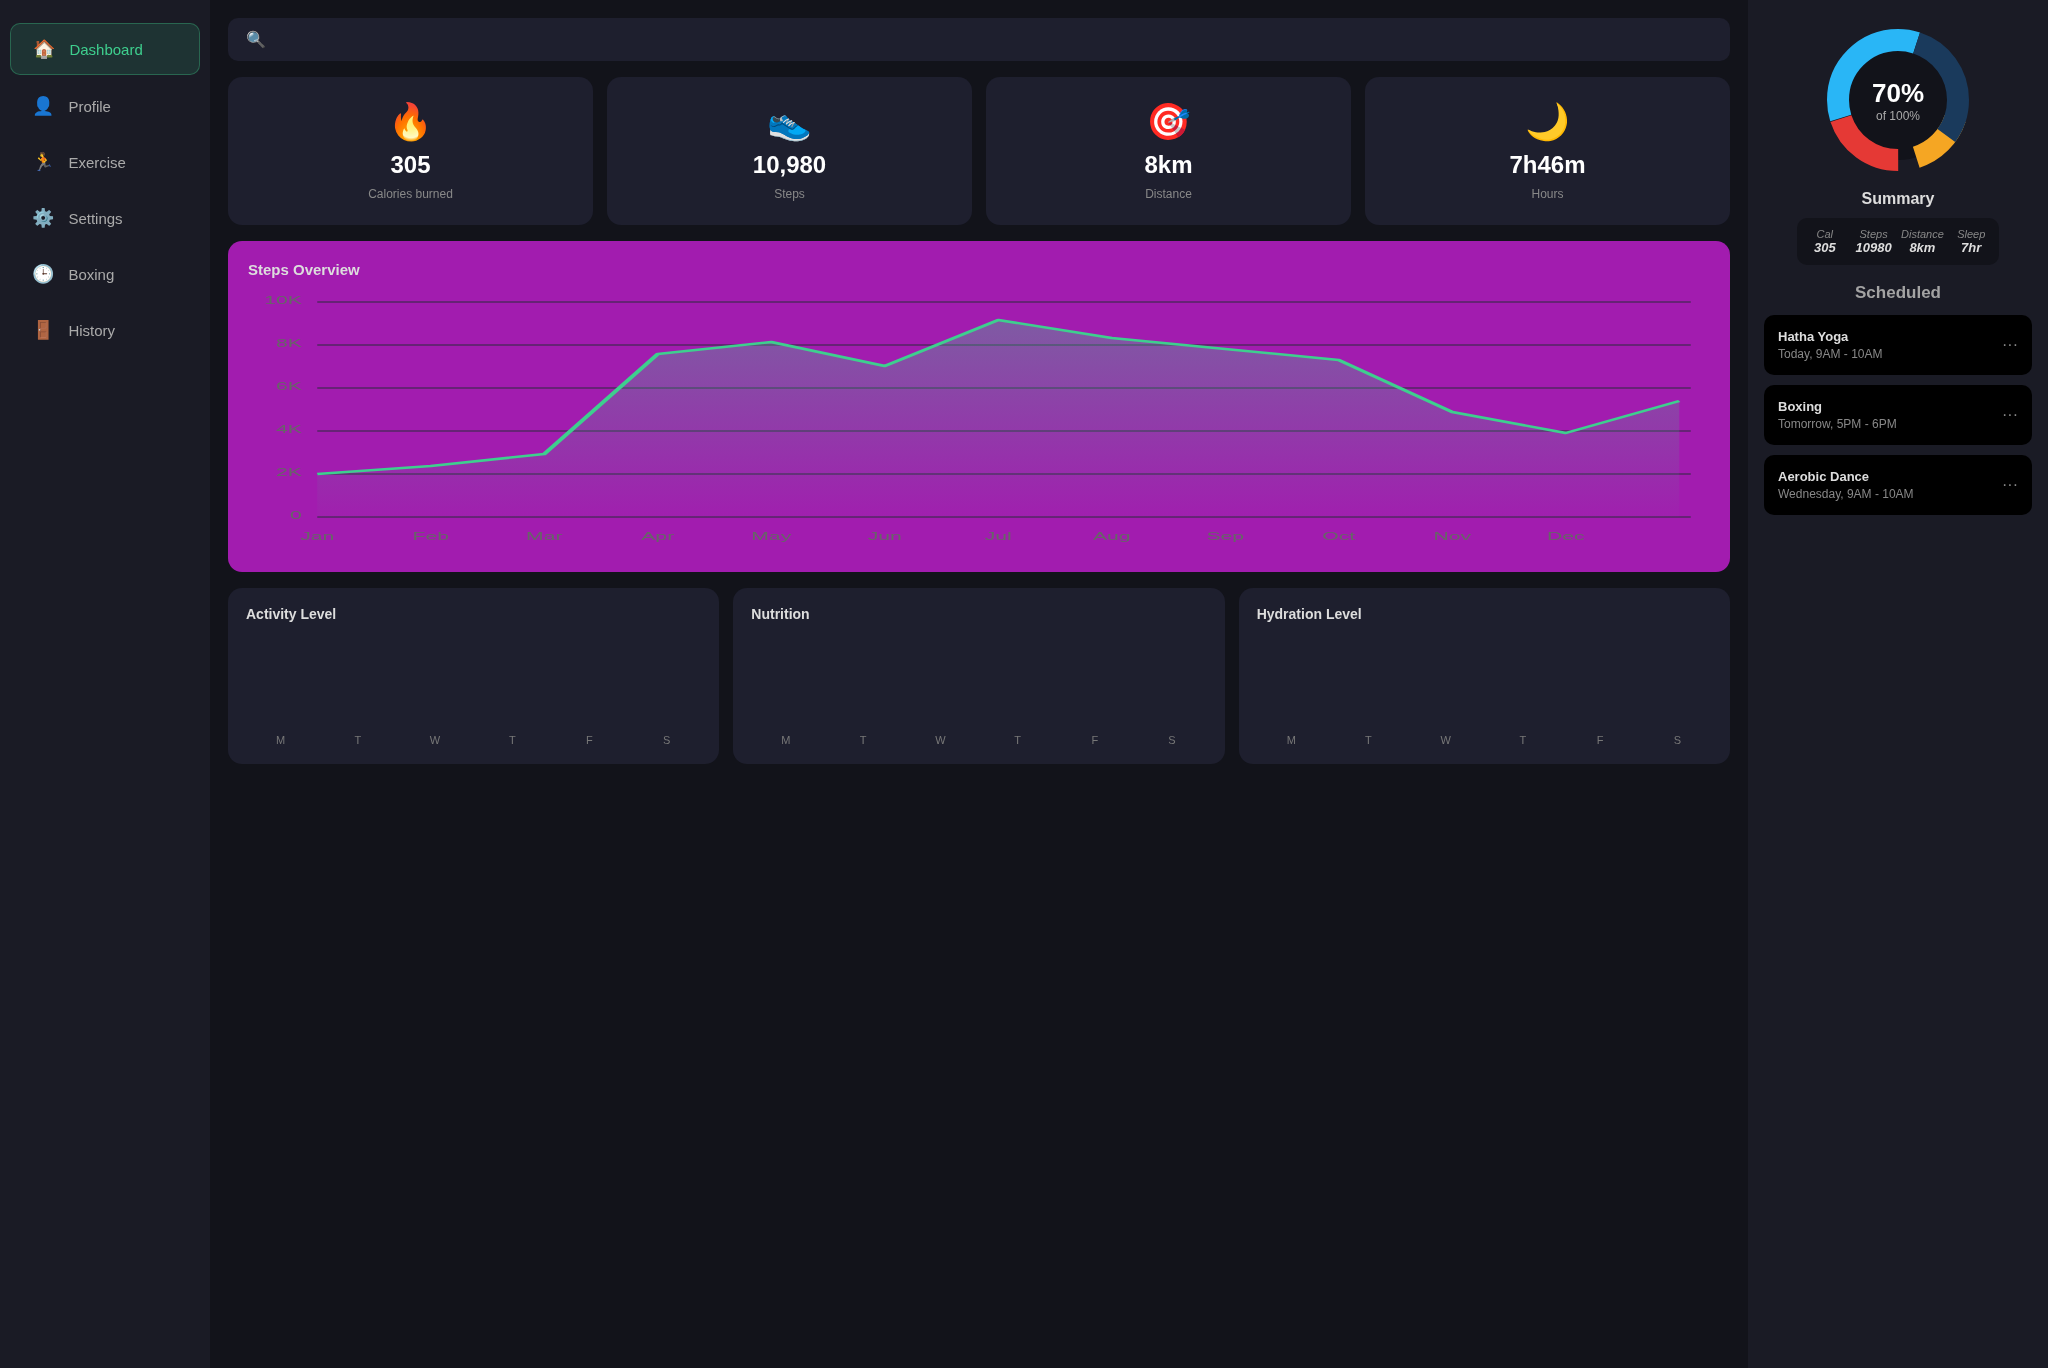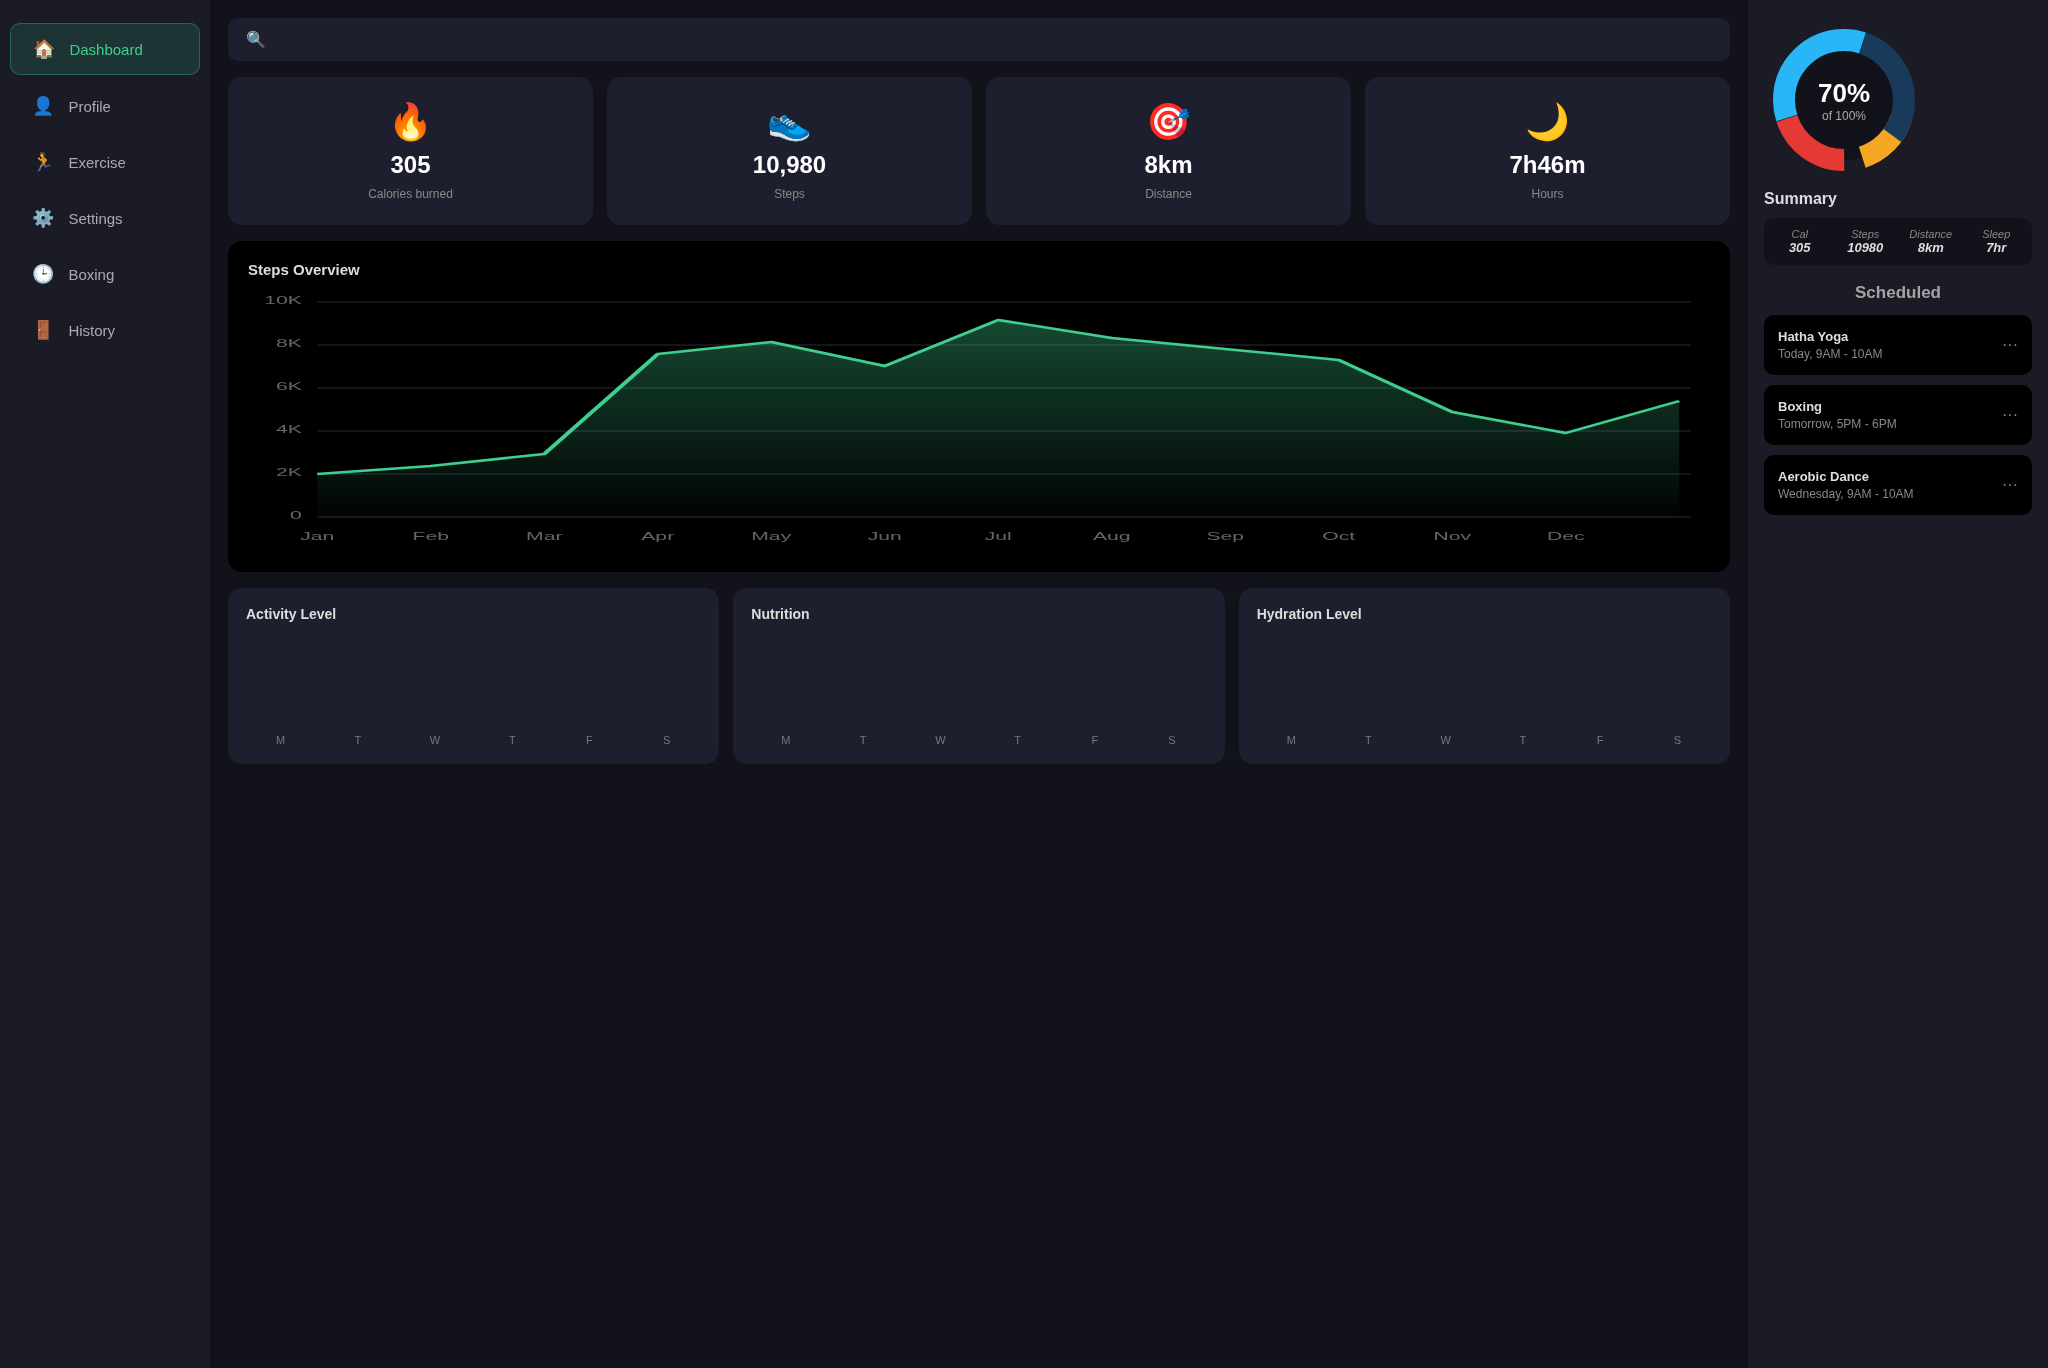--- a/index.html
+++ b/index.html
@@ -81,21 +81,21 @@
       flex-direction: column;
       align-items: center;
       gap: 8px;
     }
     .stat-icon { font-size: 36px; }
     .stat-value { font-size: 24px; font-weight: bold; color: #fff; }
     .stat-label { font-size: 12px; color: #888; }
 
     
     .chart-section {
-      background: #000000;
+      background: #a21caf;
       border-radius: 14px;
       padding: 20px;
     }
     .chart-title { font-size: 15px; font-weight: 600; margin-bottom: 14px; color: #ddd; }
     .chart-area { position: relative; height: 260px; }
     .chart-svg { width: 100%; height: 100%; }
 
     
     .bottom-charts {
       display: grid;
@@ -126,20 +126,21 @@
       display: flex;
       flex-direction: column;
       gap: 18px;
       overflow-y: auto;
     }
 
     
     .donut-wrap {
       display: flex;
       flex-direction: column;
+      align-items: center;
       gap: 10px;
     }
     .donut-container { position: relative; width: 160px; height: 160px; }
     .donut-center {
       position: absolute;
       top: 50%; left: 50%;
       transform: translate(-50%, -50%);
       text-align: center;
     }
     .donut-center .pct { font-size: 26px; font-weight: bold; }

